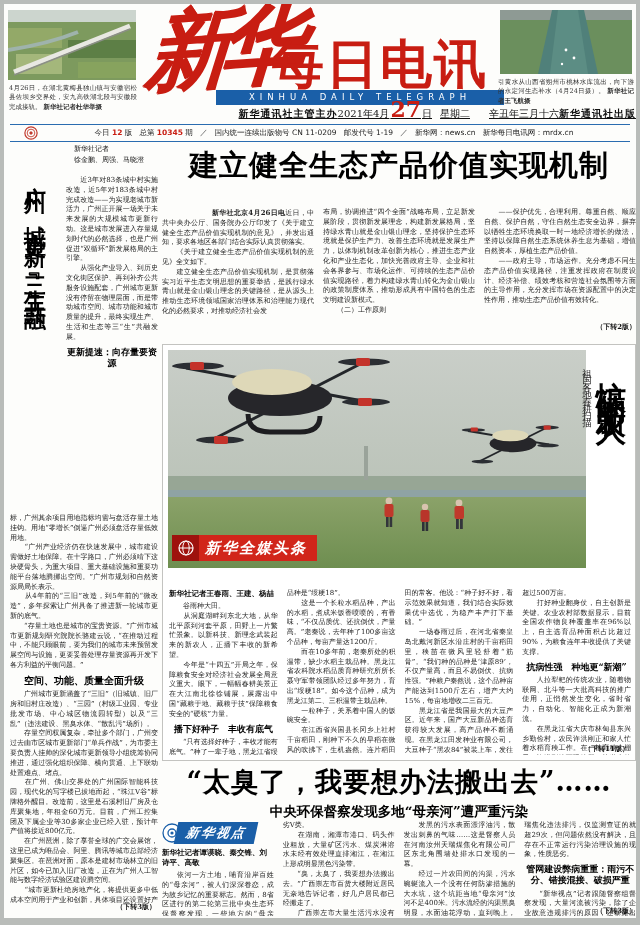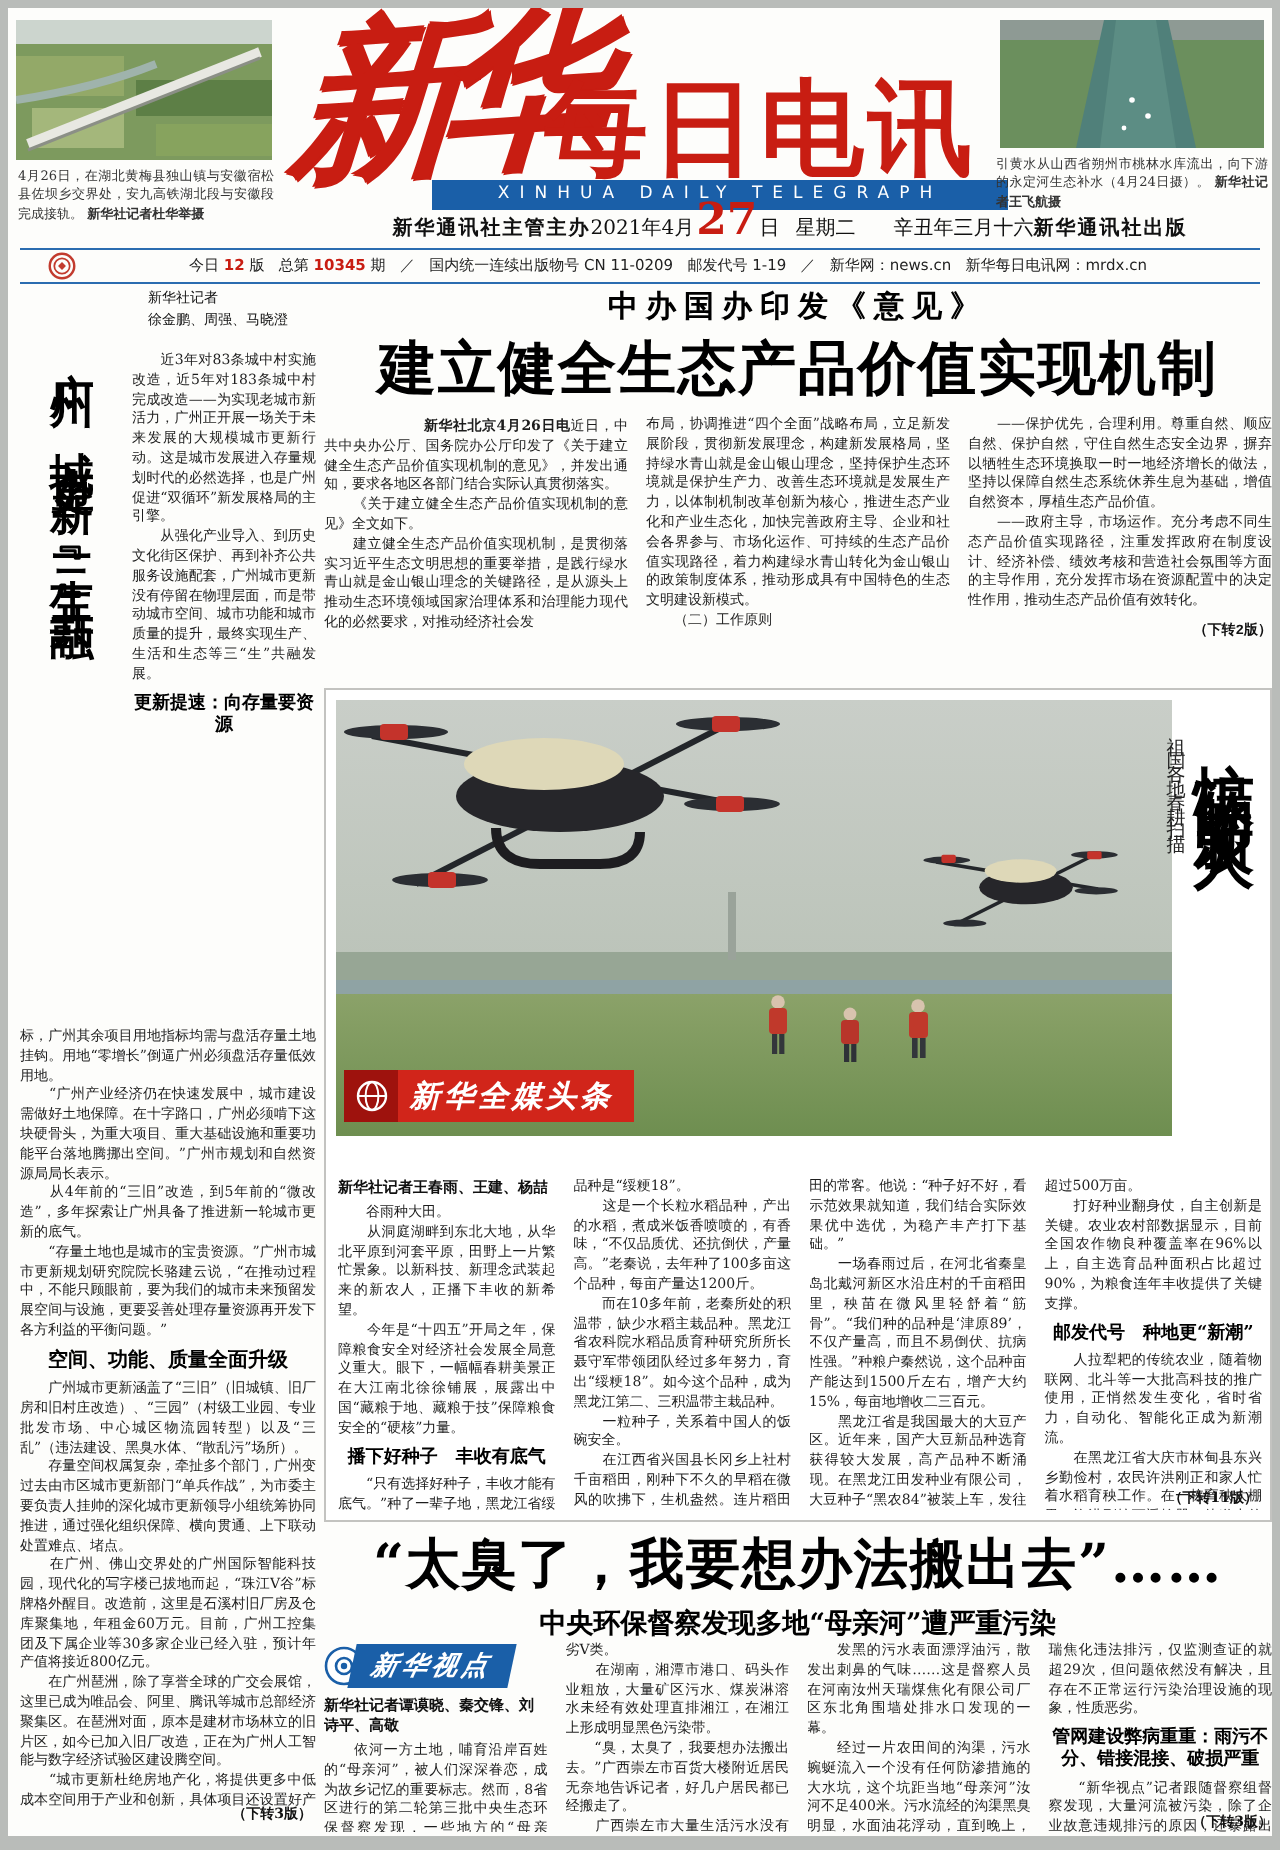--- a/index.html
+++ b/index.html
@@ -12,21 +12,21 @@
   .photo svg { display:block; }
   .cap { position:absolute; font-size:6.5px; line-height:1.45; color:#333; text-align:justify; }
   .cap b { font-weight:bold; }
   .title-script { position:absolute; left:142px; top:-14px; font-size:86px; font-weight:900; font-style:italic;
     color:#c81d12; letter-spacing:-14px; transform:rotate(-4deg) skewX(-8deg); text-shadow:1px 1px 0 #c81d12; }
   .title-rest { position:absolute; left:268px; top:26px; font-size:52px; font-weight:900; color:#c81d12; letter-spacing:2px; }
   .eng-bar { position:absolute; left:212px; top:86px; width:288px; height:15px; background:#1a5fa8; color:#fff;
     font-family:"DejaVu Sans","Liberation Sans",sans-serif; font-size:8.5px; font-weight:normal; letter-spacing:5px;
     text-align:center; line-height:15px; }
   .dateline { position:absolute; left:150px; top:101px; width:482px; height:16px; display:flex; align-items:flex-end;
-    justify-content:center; font-size:10px; color:#111; }
+    justify-content:flex-end; font-size:10px; color:#111;text-decoration:underline; }
   .dateline .org, .dateline .pub { font-weight:bold; letter-spacing:1px; }
   .dateline .day { font-size:22px; line-height:16px; font-weight:bold; color:#c81d12; padding:0 1px; }
   .dateline .dmid span { vertical-align:baseline; }
   .dateline .wd { margin-left:8px; } .dateline .lunar { margin-left:19px; }
   .infobar { position:absolute; left:6px; top:120px; width:620px; height:18px; border-top:1px solid #2a6cb0;
     border-bottom:1px solid #2a6cb0; display:flex; align-items:center; font-size:7.5px; color:#222;
     font-family:"DejaVu Sans","Liberation Sans",sans-serif; }
   .infobar .mid { flex:1; text-align:center; }
   .infobar .rednum { color:#c81d12; font-weight:bold; }
   .emblem { width:14px; height:14px; margin-left:14px; }
@@ -49,21 +49,21 @@
   .lc-narrow { position:absolute; left:56px; top:34px; width:92px; height:332px; overflow:hidden; }
   .lc-wide { position:absolute; left:0; top:372px; width:148px; height:392px; overflow:hidden; }
   .lc-turn { right:2px; bottom:2px; }
   .lc-chead2 { font-size:10px; }
 
   
   .main-art { position:absolute; left:158px; top:140px; width:474px; height:196px; }
   .ma-eyebrow { text-align:center; font-size:15px; font-weight:bold; letter-spacing:4px; color:#000; }
   .ma-headline { text-align:center; font-size:29px; font-weight:900; letter-spacing:1px; color:#000; margin-top:2px; }
   .ma-cols { left:0; top:64px; width:474px; height:128px; }
-  .ma-turn { right:0; bottom:16px;font-family:Liberation Mono, monospace; }
+  .ma-turn { right:0; bottom:4px; }
 
   
   .feature { position:absolute; left:158px; top:340px; width:474px; height:417px; border:1px solid #c3c3c0; background:#fff; }
   .f-photo { position:absolute; left:5px; top:5px; width:418px; height:218px; background:#0f766e; }
   .f-badge { position:absolute; left:4px; bottom:7px; height:26px; display:flex; align-items:stretch; }
   .f-badge .globe { width:27px; background:#9e120d; display:flex; align-items:center; justify-content:center; }
   .f-badge .btxt { background:#d1251a; color:#fff; font-size:15px; font-weight:900; font-style:italic;
     letter-spacing:2px; display:flex; align-items:center; padding:0 10px 0 6px; }
   .f-title { position:absolute; right:4px; top:12px; height:210px; writing-mode:vertical-rl; text-orientation:upright;
     font-size:30px; font-weight:900; color:#000; letter-spacing:7px; }
@@ -181,21 +181,20 @@
 　　在广州、佛山交界处的广州国际智能科技园，现代化的写字楼已拔地而起，“珠江V谷”标牌格外醒目。改造前，这里是石溪村旧厂房及仓库聚集地，年租金60万元。目前，广州工控集团及下属企业等30多家企业已经入驻，预计年产值将接近800亿元。
 　　在广州琶洲，除了享誉全球的广交会展馆，这里已成为唯品会、阿里、腾讯等城市总部经济聚集区。在琶洲对面，原本是建材市场林立的旧片区，如今已加入旧厂改造，正在为广州人工智能与数字经济试验区建设腾空间。
 　　“城市更新杜绝房地产化，将提供更多中低成本空间用于产业和创新，具体项目还设置好产业建设量的占比。同时，配建中小户型低成本住房，满足新市民、产业人才、低收入人群的多层次住房需求，促进产城融合和职住平衡。”
 　　在全力推进城市更新中，广州首次划定总规模达621平方公里的工业用地“红线”，为建设制造强市蓄力。
 　　广州市工业和信息化局副局长张宏伟说，“村级工业园该拆的拆，该提升的提升，稳妥实现工业用地集聚连片发展，特别是位于‘红线’内的村级工业园，必须重点保障工业用地功能，实现‘工改工’。”</div>
     </div>
     <span class="turn lc-turn">（下转3版）</span>
   </aside>
 
   <section class="main-art">
-    <div class="ma-eyebrow">中办国办印发《意见》</div>
     <h1 class="ma-headline">建立健全生态产品价值实现机制</h1>
     <div class="cols ma-cols">
       <div class="col">
         <div class="ct ind"><b class="lead">新华社北京4月26日电</b><span>近日，中共中央办公厅、国务院办公厅印发了《关于建立健全生态产品价值实现机制的意见》，并发出通知，要求各地区各部门结合实际认真贯彻落实。</span></div>
         <div class="ct">　　《关于建立健全生态产品价值实现机制的意见》全文如下。
 　　建立健全生态产品价值实现机制，是贯彻落实习近平生态文明思想的重要举措，是践行绿水青山就是金山银山理念的关键路径，是从源头上推动生态环境领域国家治理体系和治理能力现代化的必然要求，对推动经济社会发</div>
       </div>
       <div class="col">
         <div class="ct">布局，协调推进“四个全面”战略布局，立足新发展阶段，贯彻新发展理念，构建新发展格局，坚持绿水青山就是金山银山理念，坚持保护生态环境就是保护生产力、改善生态环境就是发展生产力，以体制机制改革创新为核心，推进生态产业化和产业生态化，加快完善政府主导、企业和社会各界参与、市场化运作、可持续的生态产品价值实现路径，着力构建绿水青山转化为金山银山的政策制度体系，推动形成具有中国特色的生态文明建设新模式。
 　　（二）工作原则</div>
@@ -309,21 +308,21 @@
       </div>
       <div class="col">
         <div class="ct">田的常客。他说：“种子好不好，看示范效果就知道，我们结合实际效果优中选优，为稳产丰产打下基础。”
 　　一场春雨过后，在河北省秦皇岛北戴河新区水沿庄村的千亩稻田里，秧苗在微风里轻舒着“筋骨”。“我们种的品种是‘津原89’，不仅产量高，而且不易倒伏、抗病性强。”种粮户秦然说，这个品种亩产能达到1500斤左右，增产大约15%，每亩地增收二三百元。
 　　黑龙江省是我国最大的大豆产区。近年来，国产大豆新品种选育获得较大发展，高产品种不断涌现。在黑龙江田发种业有限公司，大豆种子“黑农84”被装上车，发往农户手里。
 　　“黑农84”是由黑龙江省农科院大豆研究所选育的新品种。据该研究所研究员栾晓燕介绍，该品种从2017年至2020年连续四年大面积生产示范，平均亩产超过500斤，平均蛋白质含量42.54%，近三年推广面积</div>
       </div>
       <div class="col">
         <div class="ct">超过500万亩。
 　　打好种业翻身仗，自主创新是关键。农业农村部数据显示，目前全国农作物良种覆盖率在96%以上，自主选育品种面积占比超过90%，为粮食连年丰收提供了关键支撑。</div>
-        <h4 class="chead">邮发代号　种地更“新潮”</h4>
+        <h4 class="chead">抗病性强　种地更“新潮”</h4>
         <div class="ct">　　人拉犁耙的传统农业，随着物联网、北斗等一大批高科技的推广使用，正悄然发生变化，省时省力，自动化、智能化正成为新潮流。
 　　在黑龙江省大庆市林甸县东兴乡勤俭村，农民许洪刚正和家人忙着水稻育秧工作。在一栋育秧大棚里，许洪刚按下遥控器，轨道上的自动育秧播种机开始工作，在秧盘上撒下种子，然后自动覆土。</div>
         <span class="turn f-turn">（下转11版）</span>
       </div>
     </div>
   </section>
 
   <section class="bottom-art">
     <h1 class="ba-headline">“太臭了，我要想办法搬出去”……</h1>
     <div class="ba-subhead">中央环保督察发现多地“母亲河”遭严重污染</div>

